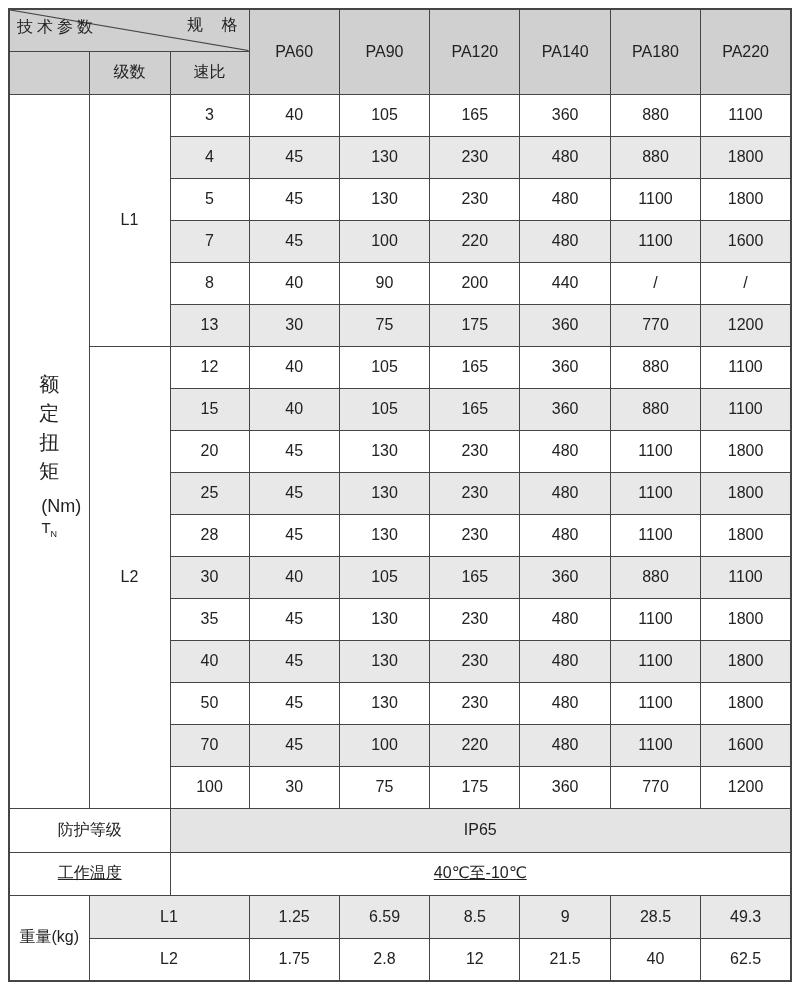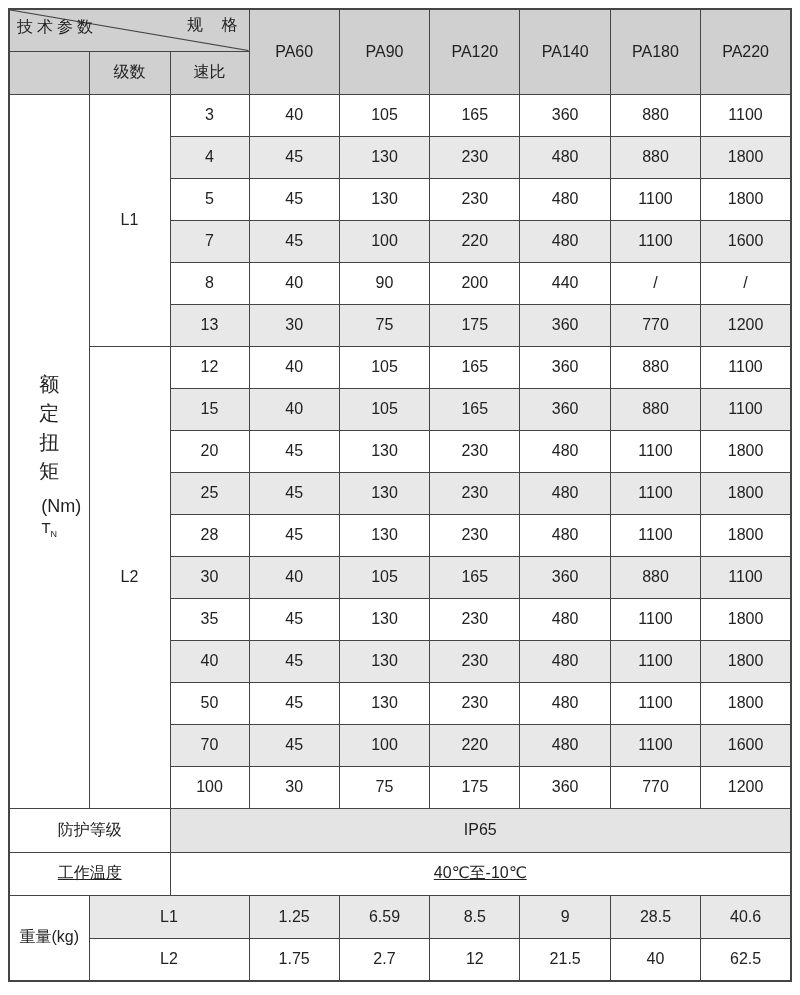--- a/index.html
+++ b/index.html
@@ -284,26 +284,26 @@
     </tbody>
     <tbody id="weight-body">
         <tr class="shaded">
           <td class="flabel" rowspan="2">重量(kg)</td>
           <td class="wstage" colspan="2">L1</td>
           <td class="val">1.25</td>
           <td class="val">6.59</td>
           <td class="val">8.5</td>
           <td class="val">9</td>
           <td class="val">28.5</td>
-          <td class="val">40.6</td>
+          <td class="val">49.3</td>
         </tr>
         <tr>
           <td class="wstage" colspan="2">L2</td>
           <td class="val">1.75</td>
-          <td class="val">2.7</td>
+          <td class="val">2.8</td>
           <td class="val">12</td>
           <td class="val">21.5</td>
           <td class="val">40</td>
           <td class="val">62.5</td>
         </tr>
       </tbody>
   </table>
 </div>
 
 </body></html>

